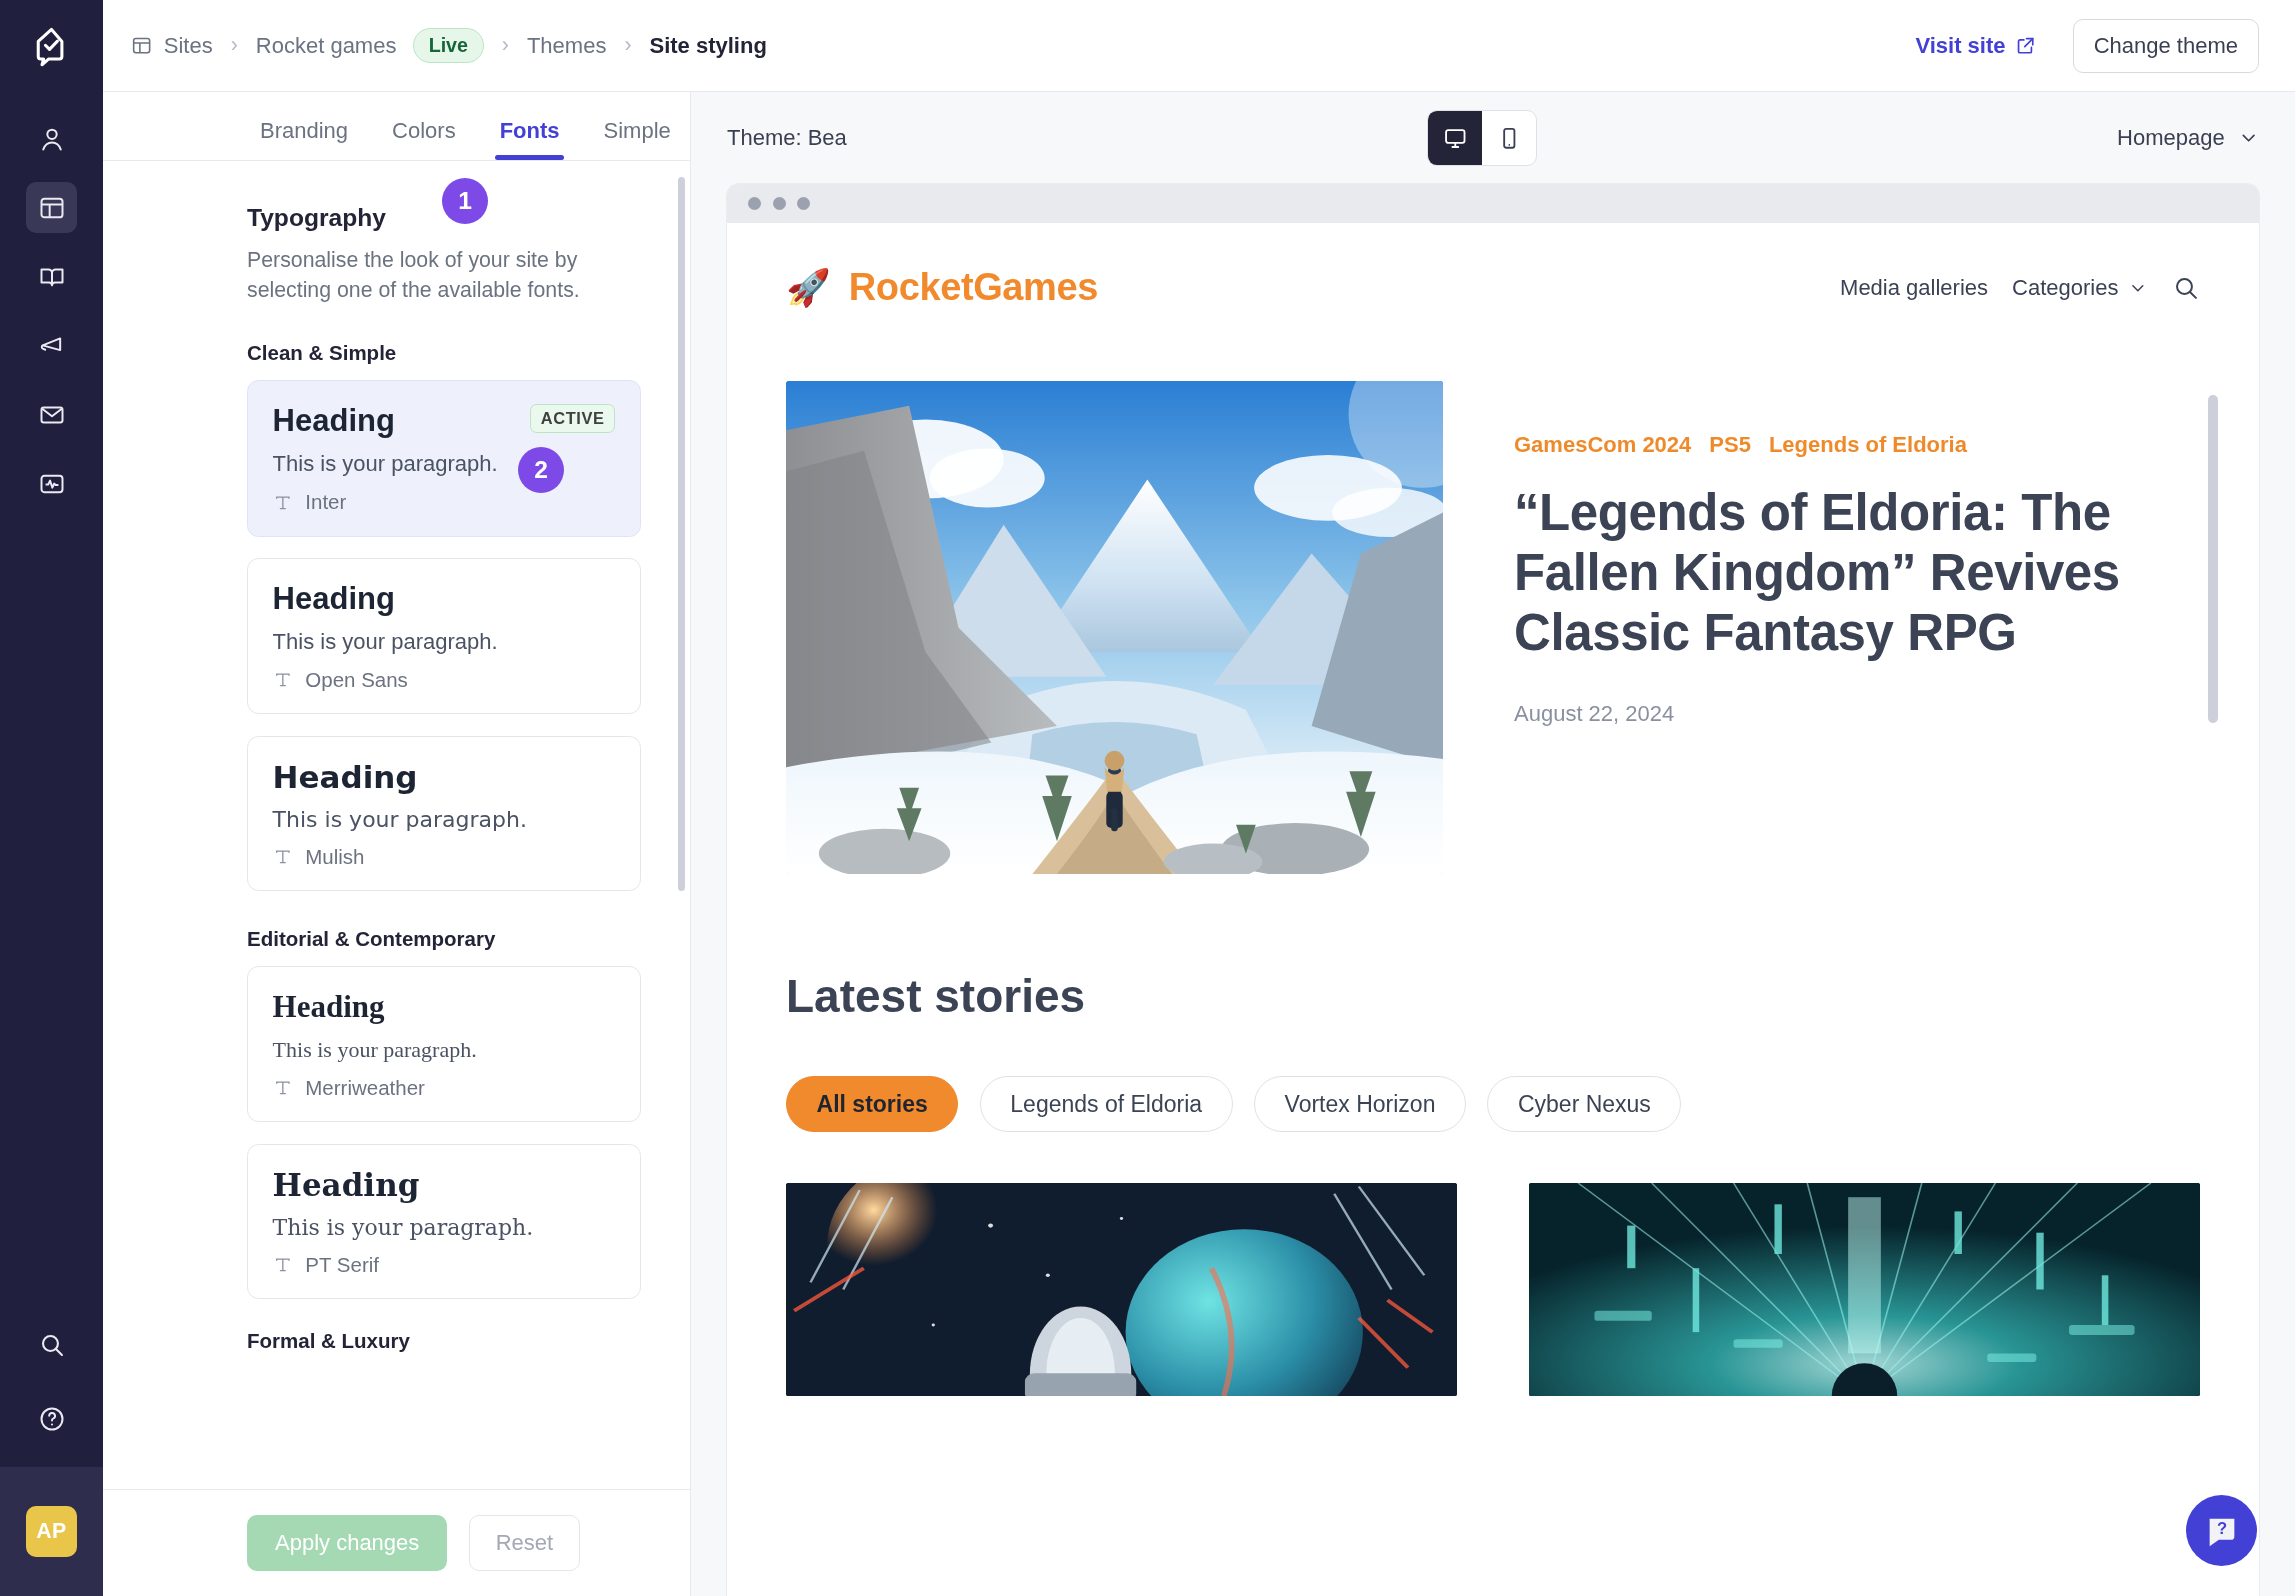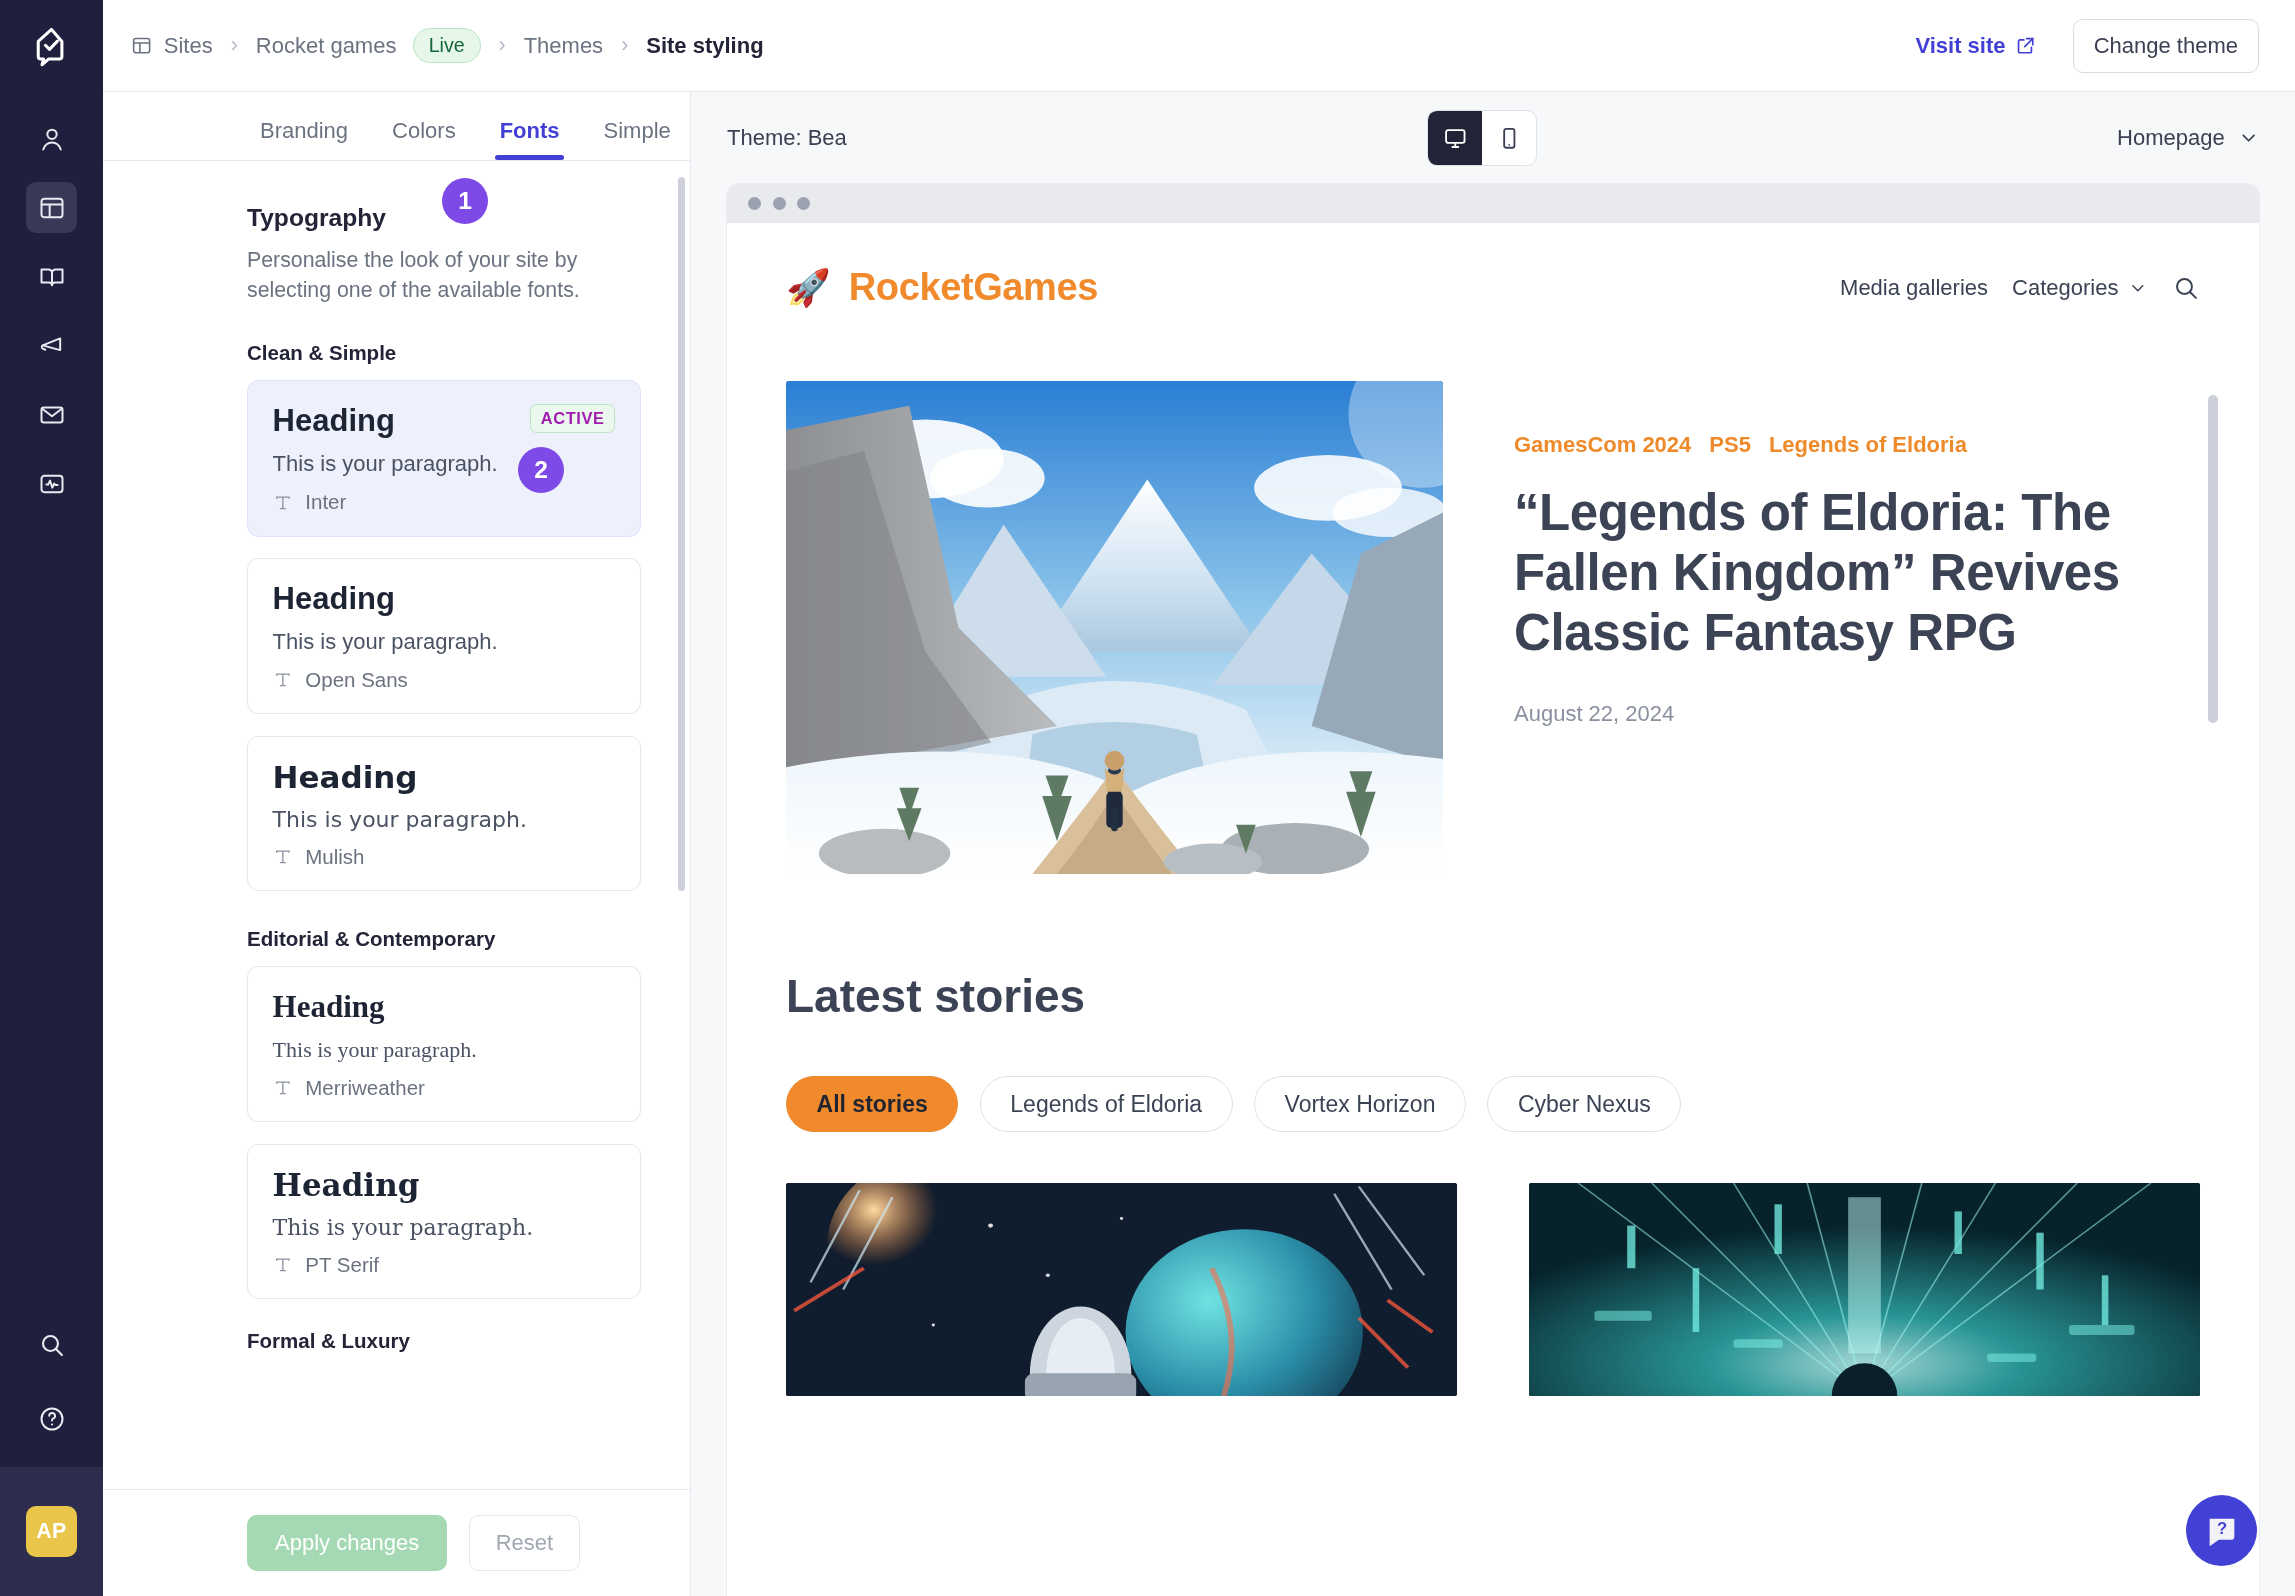--- a/index.html
+++ b/index.html
@@ -47,21 +47,21 @@
   .crumbs { display: flex; align-items: center; gap: 0; flex: 1; min-width: 0; }
   .crumb {
     font-size: 22px; color: #6b7280; white-space: nowrap;
     display: flex; align-items: center; gap: 11.5px;
   }
   .crumb.strong { color: #242438; font-weight: 600; }
   .sep { margin: 0 18px; color: #b6bac6; font-size: 21.3px; }
   .live-pill {
     margin-left: 16.4px; padding: 4.9px 14.8px; border-radius: 820px;
     background: #e6f7ea; border: 0.8px solid #b9e5c5; color: #17663a;
-    font-size: 19.7px; font-weight: 400;
+    font-size: 19.7px; font-weight: 700;
   }
   .visit-site {
     color: #4340d6; font-size: 22px; font-weight: 600;
     display: flex; align-items: center; gap: 9.9px; margin-right: 36px; white-space: nowrap;
   }
   .change-theme {
     border: 0.8px solid #d8dae2; border-radius: 9.9px; background: #fff;
     padding: 0 20px; height: 54px; font-size: 22px; color: #3a3f52;
     display: flex; align-items: center; white-space: nowrap;
   }
@@ -97,21 +97,21 @@
   .font-card {
     border: 0.8px solid #e4e6ec; border-radius: 11.5px; background: #fff;
     padding: 23px 24.6px 21.3px; margin-bottom: 21.3px; position: relative;
   }
   .font-card.selected { background: #eef0fc; border-color: #dfe3fa; }
   .fc-top { display: flex; align-items: flex-start; justify-content: space-between; }
   .fc-heading { font-size: 31px; font-weight: 700; color: #1d2433; line-height: 1.1; }
   .fc-para { font-size: 22px; color: #4a5263; margin-top: 13px; }
   .fc-name { font-size: 20.5px; color: #6b7280; margin-top: 13px; display: flex; align-items: center; gap: 13px; }
   .active-badge {
-    border: 0.8px solid #b9e5c5; background: #eaf8ee; color: #a21caf;
+    border: 0.8px solid #b9e5c5; background: #eaf8ee; color: #404040;
     border-radius: 6.6px; font-size: 16.4px; font-weight: 700; letter-spacing: 0.6px;
     padding: 4.1px 9.9px;
   }
   .f-serif { font-family: "Liberation Serif", serif; }
   .f-sans  { font-family: "Liberation Sans", sans-serif; }
   .f-dsans { font-family: "DejaVu Sans", sans-serif; }
   .f-dserif{ font-family: "DejaVu Serif", serif; }
 
   .panel-scrollbar {
     position: absolute; right: 4.9px; top: 0; width: 7.4px; height: 100%;

